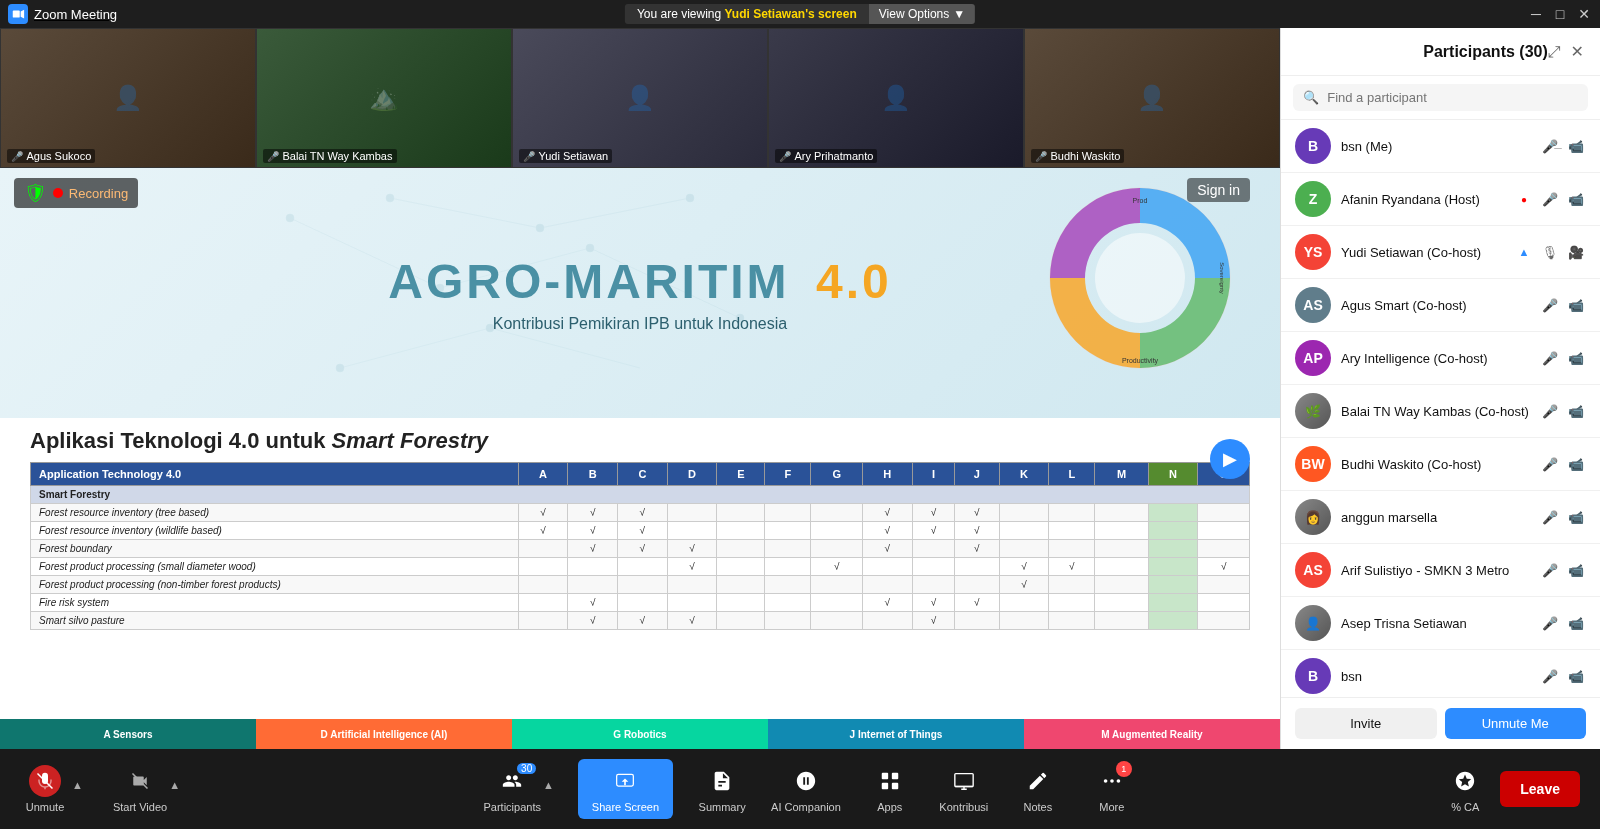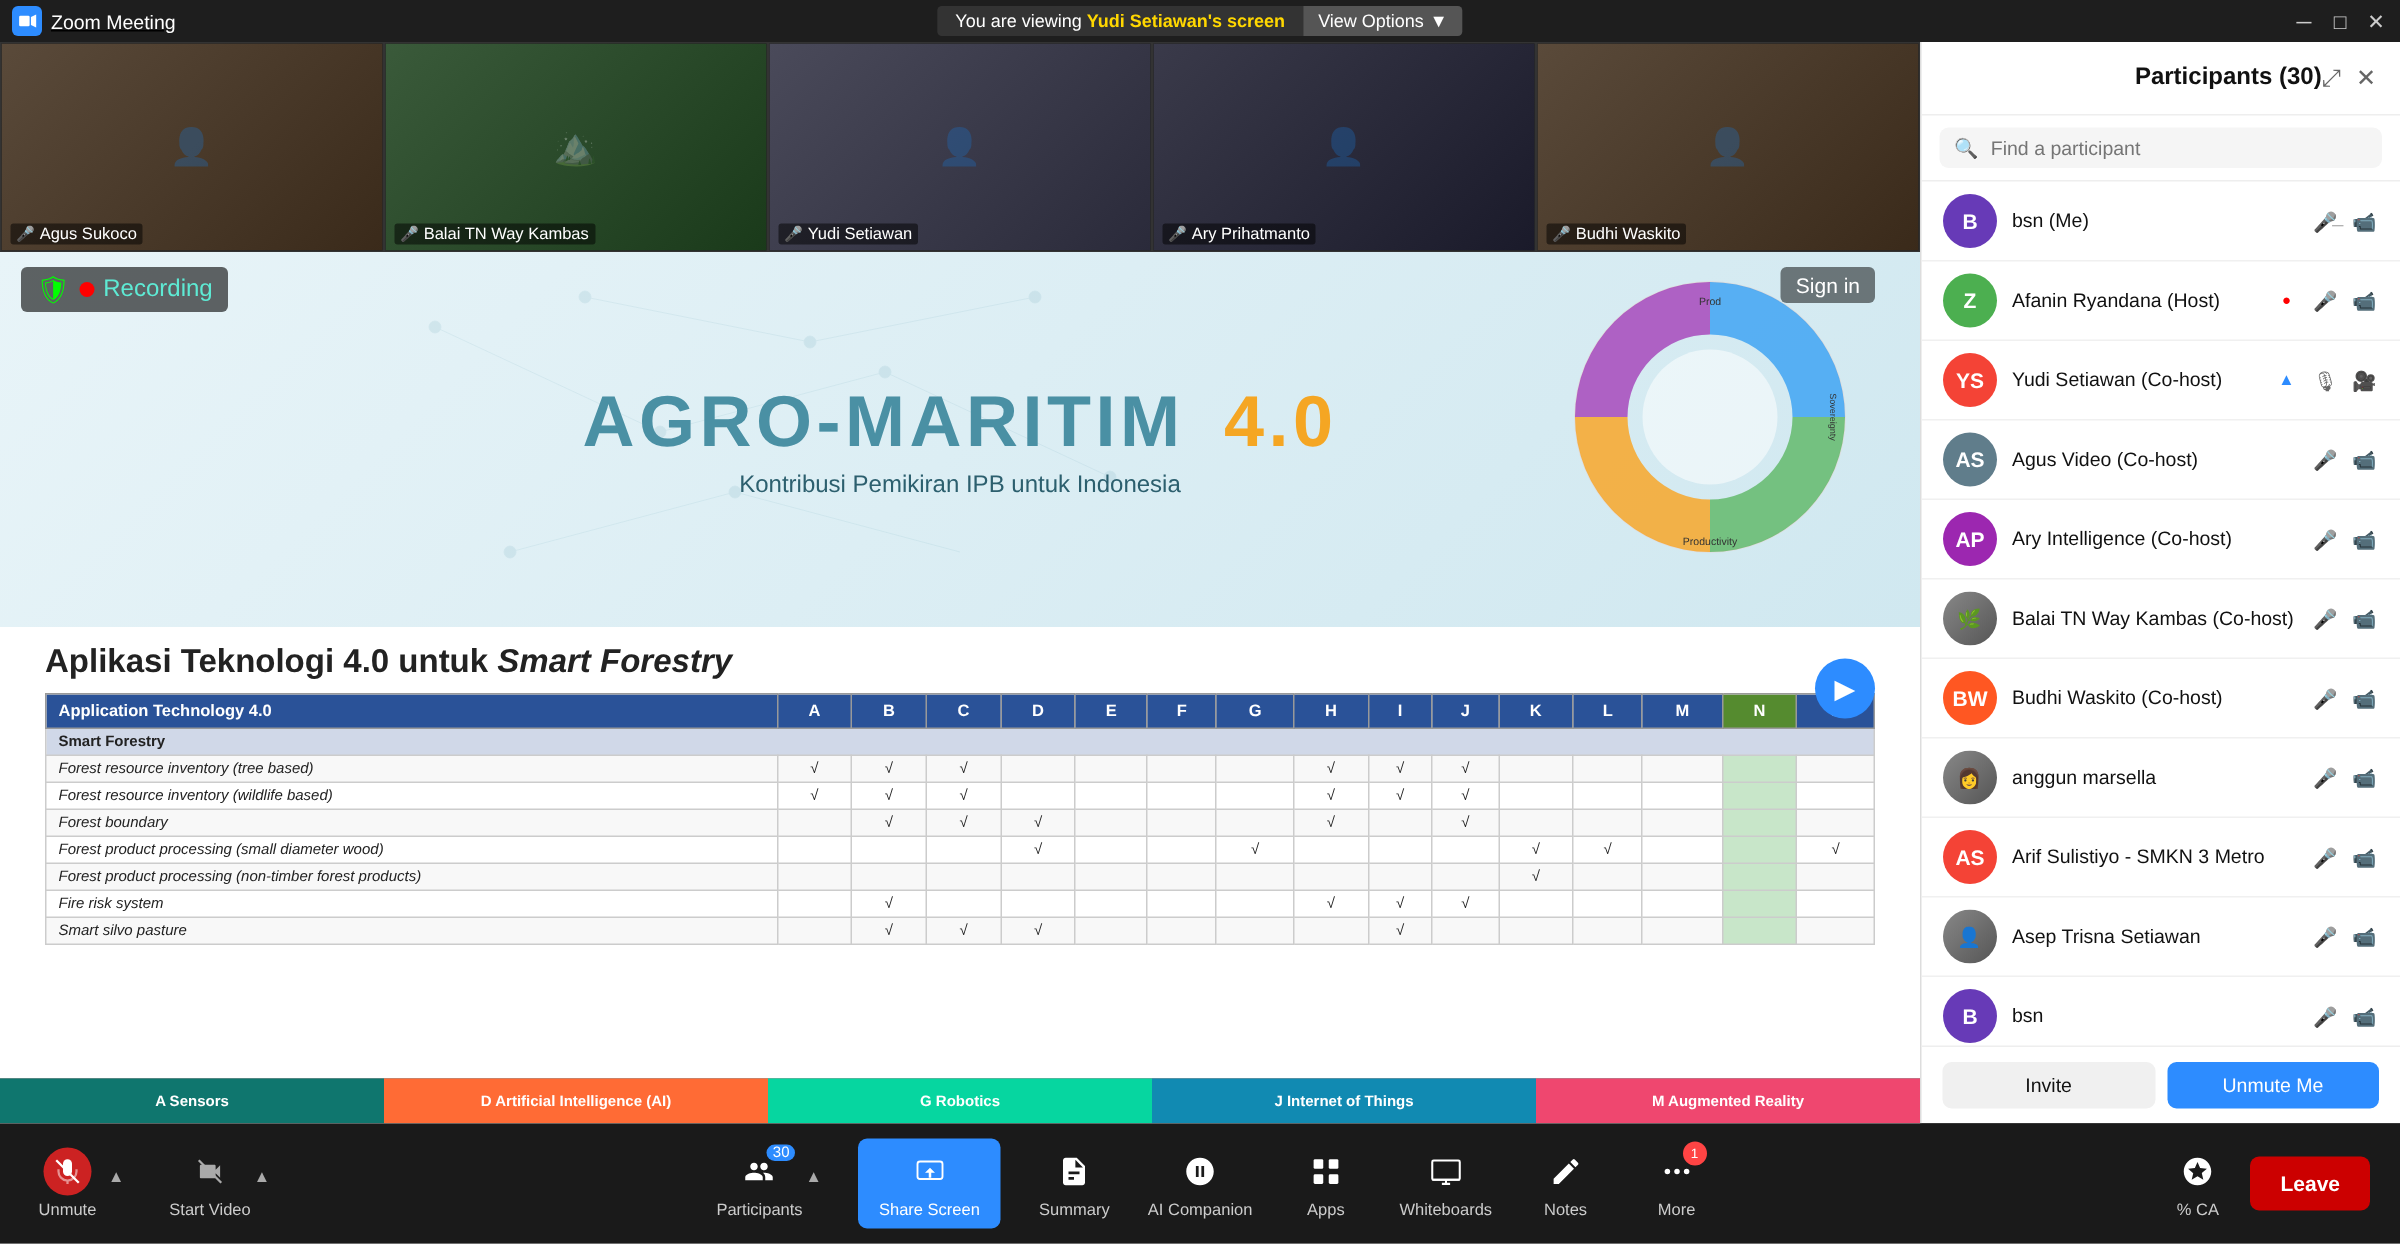--- a/index.html
+++ b/index.html
@@ -81,21 +81,21 @@
     .legend-item { flex: 1; display: flex; align-items: center; justify-content: center; font-size: 10px; color: #fff; font-weight: 600; }
     .legend-a { background: #0f766e; }
     .legend-d { background: #ff6b35; }
     .legend-g { background: #06d6a0; }
     .legend-j { background: #118ab2; }
     .legend-m { background: #ef476f; }
 
     
     .recording-indicator { position: absolute; top: 148px; left: 20px; display: flex; align-items: center; gap: 6px; z-index: 5; background: rgba(0,0,0,0.6); padding: 4px 10px; border-radius: 4px; }
     .rec-dot { width: 10px; height: 10px; background: #ff0000; border-radius: 50%; }
-    .rec-text { color: #5eead4; font-size: 16px; }
+    .rec-text { color: #fdba74; font-size: 13px; }
 
     
     .sign-in-btn { position: absolute; top: 148px; right: 20px; background: transparent; color: #fff; border: none; font-size: 14px; cursor: pointer; z-index: 5; }
 
     
     .nav-arrow { position: absolute; right: 30px; top: 50%; transform: translateY(-50%); background: #2d8cff; border-radius: 50%; width: 40px; height: 40px; display: flex; align-items: center; justify-content: center; cursor: pointer; z-index: 5; color: #fff; font-size: 18px; }
 
     
     .right-panel { width: 320px; background: #fff; display: flex; flex-direction: column; border-left: 1px solid #ddd; }
     .participants-header { display: flex; align-items: center; justify-content: flex-end; padding: 14px 16px; border-bottom: 1px solid #eee; }
@@ -513,21 +513,21 @@
         <div class="participant-controls">
           <span class="ctrl-icon" style="color:#2d8cff;font-size:11px;">▲</span>
           <span class="ctrl-icon">🎙</span>
           <span class="ctrl-icon">🎥</span>
         </div>
       </div>
 
       <div class="participant-item">
         <div class="avatar" style="background:#607d8b;">AS</div>
         <div class="participant-info">
-          <span class="participant-name">Agus Video (Co-host)</span>
+          <span class="participant-name">Agus Smart (Co-host)</span>
         </div>
         <div class="participant-controls">
           <span class="ctrl-icon muted">🎤</span>
           <span class="ctrl-icon muted">📹</span>
         </div>
       </div>
 
       <div class="participant-item">
         <div class="avatar" style="background:#9c27b0;">AP</div>
         <div class="participant-info">
@@ -708,21 +708,21 @@
     </div>
 
     <div class="tool-item">
       <div class="tool-icon">
         <svg width="22" height="22" viewBox="0 0 24 24" fill="white">
             <rect x="2" y="4" width="20" height="14" rx="1" fill="none" stroke="white" stroke-width="1.5"></rect>
             <line x1="2" y1="18" x2="22" y2="18" stroke="white" stroke-width="1.5"></line>
             <path d="M9 21h6M12 18v3" stroke="white" stroke-width="1.5"></path>
           </svg>
       </div>
-      <span class="tool-label">Whiteboards</span>
+      <span class="tool-label">Kontribusi</span>
     </div>
 
     <div class="tool-item">
       <div class="tool-icon">
         <svg width="22" height="22" viewBox="0 0 24 24" fill="white">
             <path d="M3 17.25V21h3.75L17.81 9.94l-3.75-3.75L3 17.25zM20.71 7.04c.39-.39.39-1.02 0-1.41l-2.34-2.34a1 1 0 0 0-1.41 0l-1.83 1.83 3.75 3.75 1.83-1.83z"></path>
           </svg>
       </div>
       <span class="tool-label">Notes</span>
     </div>

